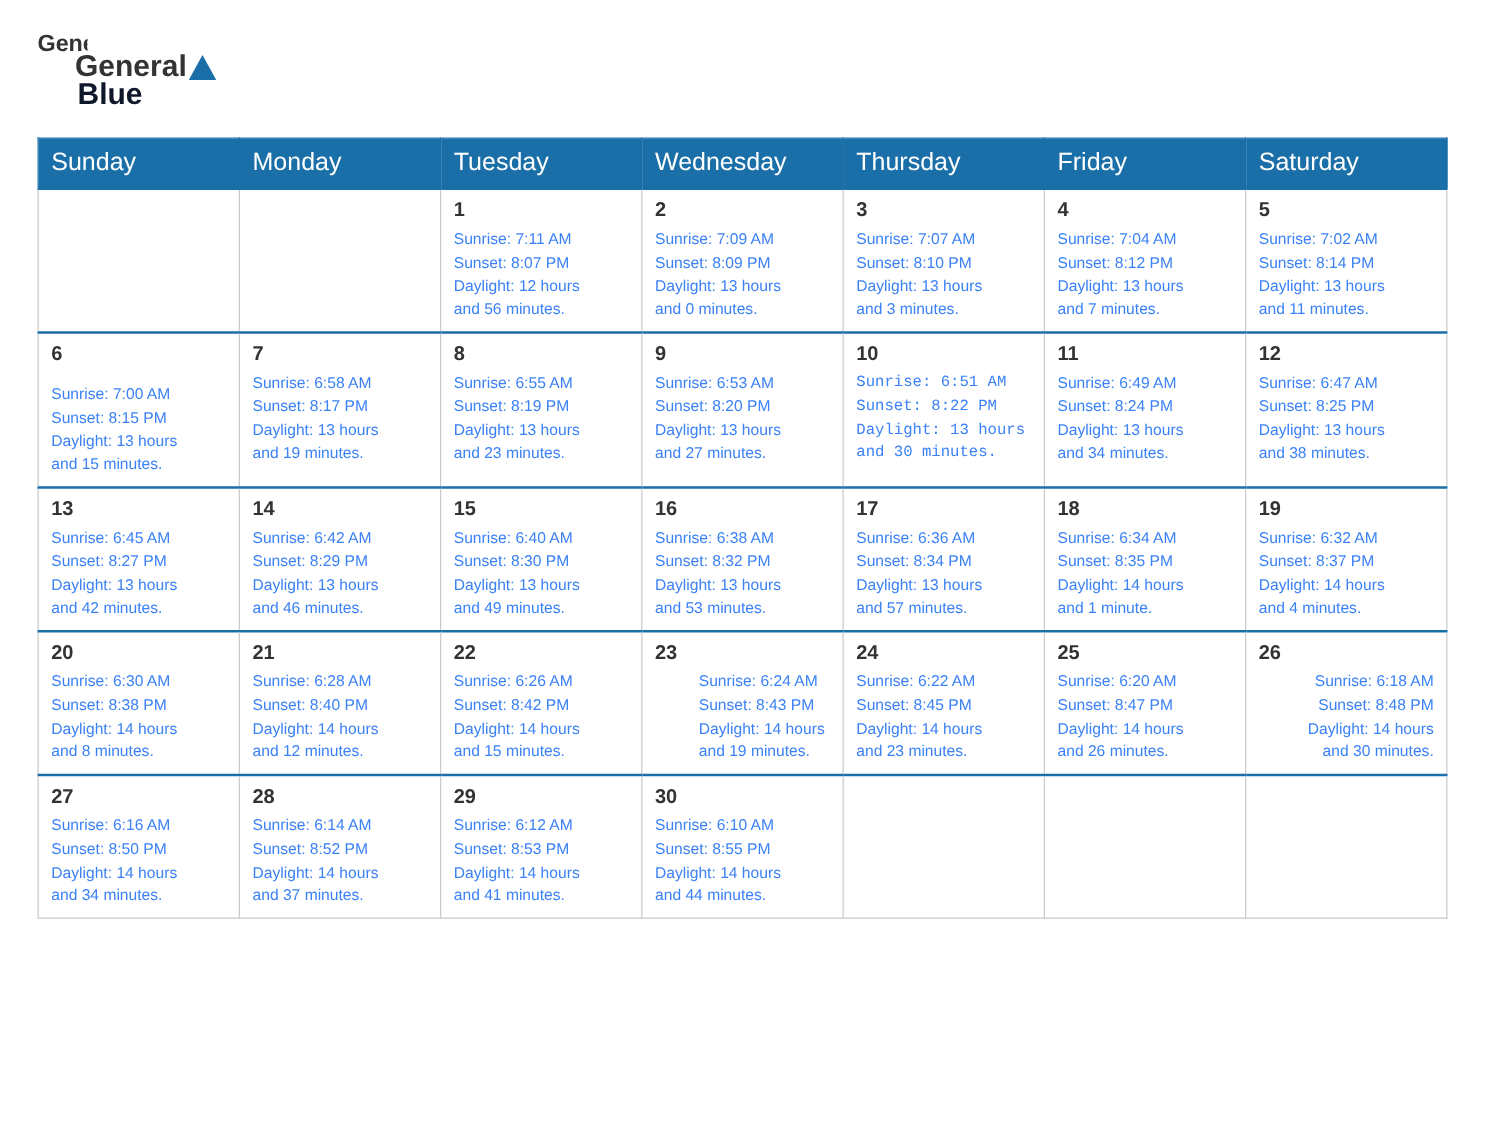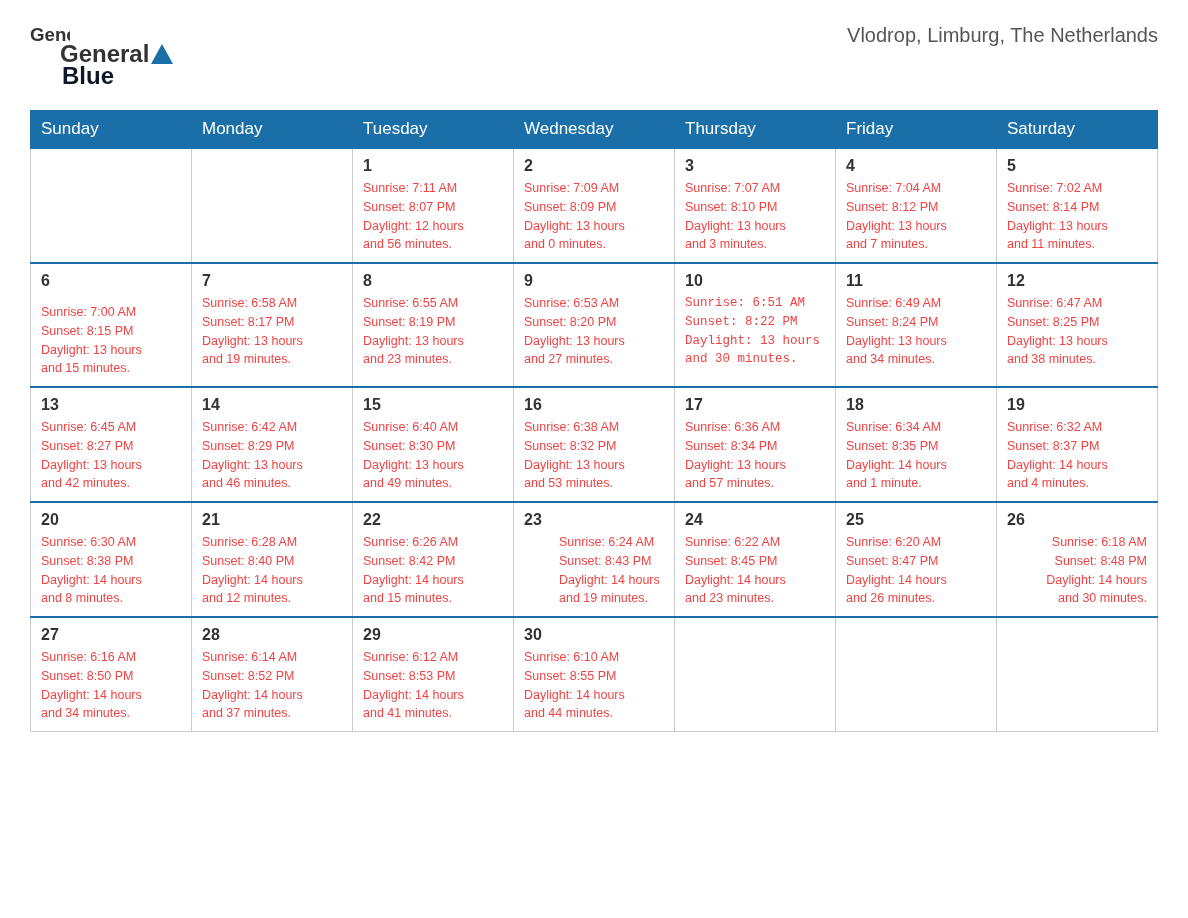--- a/index.html
+++ b/index.html
@@ -48,21 +48,21 @@
     .calendar {
       width: 100%;
       border-collapse: collapse;
       margin-top: 10px;
     }
     .calendar th {
       background-color: #1a6fa8;
       color: #fff;
       padding: 8px 10px;
       text-align: left;
-      font-size: 17px;
+      font-size: 20px;
       font-weight: normal;
       border: 1px solid #1a6fa8;
     }
     .calendar td {
       vertical-align: top;
       padding: 8px 10px;
       border: 1px solid #ccc;
       border-top: 2px solid #1a6fa8;
       width: calc(100% / 7);
       min-height: 100px;
@@ -72,21 +72,21 @@
     .day-number {
       font-size: 16px;
       font-weight: bold;
       color: #333;
       display: block;
       margin-bottom: 4px;
     }
     .day-info {
       font-size: 12.5px;
       line-height: 1.5;
-      color: #ef4444;
+      color: #3b82f6;
     }
     .empty-cell {
       background: #fff;
     }
     tr td {
       border-bottom: 1px solid #ccc;
     }
   </style>
 </head>
 <body>
@@ -103,21 +103,20 @@
   <div class="logo-combined" style="display:flex; flex-direction:column; align-items:flex-start;">
     <div style="display:flex; align-items:center; gap:2px;">
       <span style="font-size:24px; font-weight:bold; color:#333; font-family:Arial;">General</span>
       <svg width="22" height="20" viewBox="0 0 22 20">
         <polygon points="11,0 22,20 0,20" fill="#1a6fa8"></polygon>
       </svg>
     </div>
     <span style="font-size:24px; font-weight:bold; color:#0f172a; font-family:Arial; margin-top:-6px; margin-left:2px;">Blue</span>
   </div>
   <div class="title-block" style="flex:1; text-align:right;">
-    <div class="location-title">Vlodrop, Limburg, The Netherlands</div>
   </div>
 </div>
 
 <table class="calendar">
   <thead>
     <tr>
     <th>Sunday</th>
         <th>Monday</th>
         <th>Tuesday</th>
         <th>Wednesday</th>

